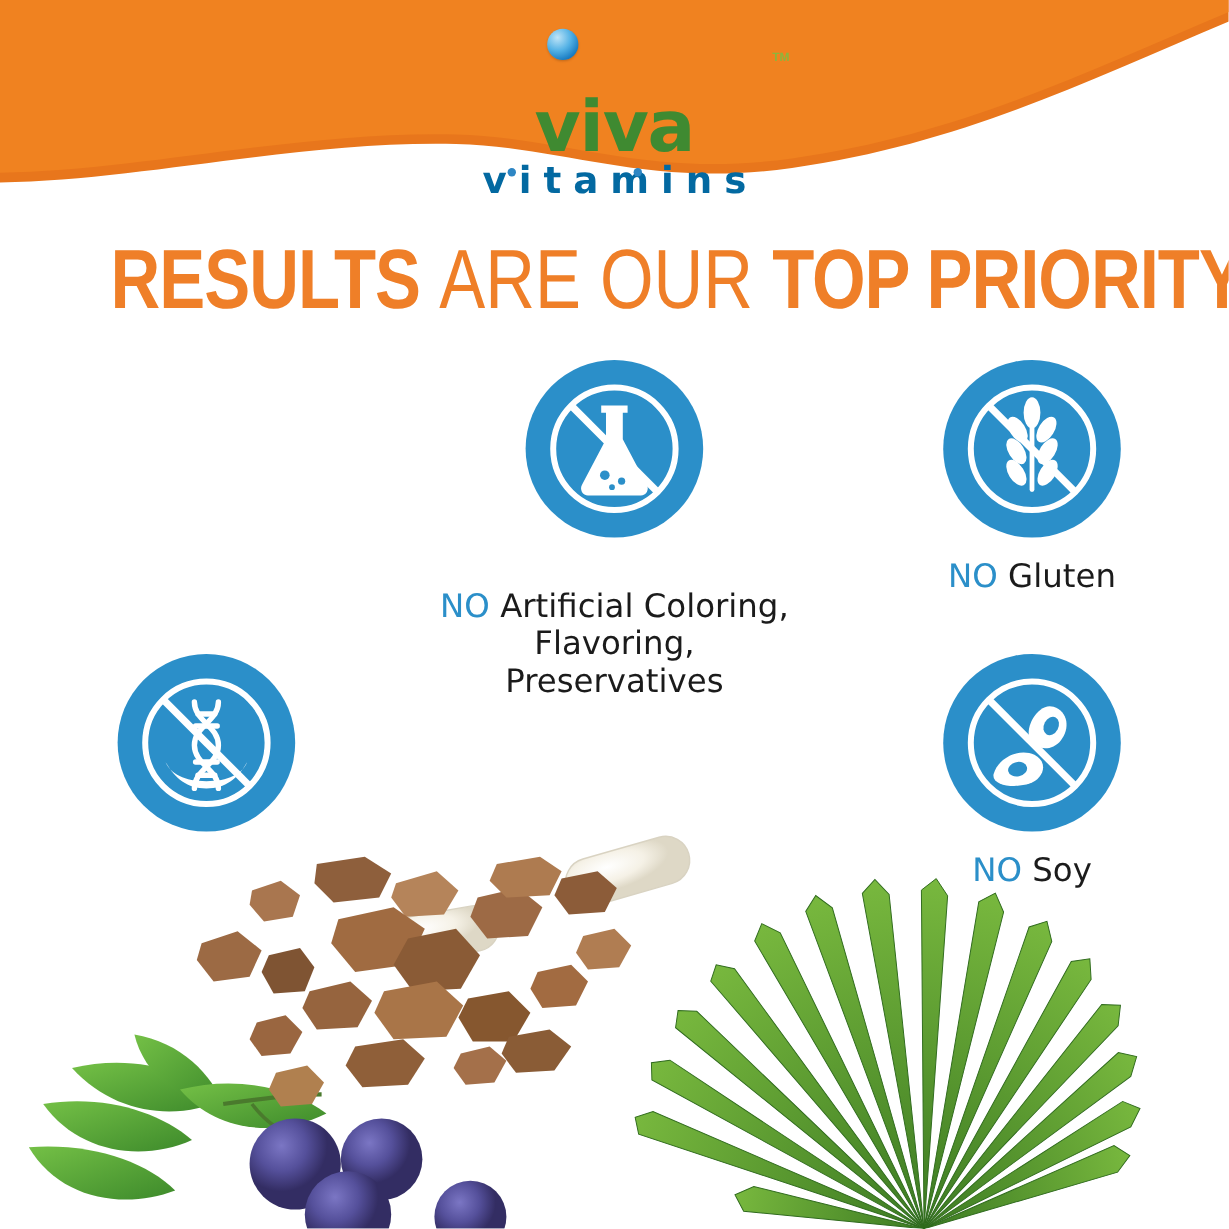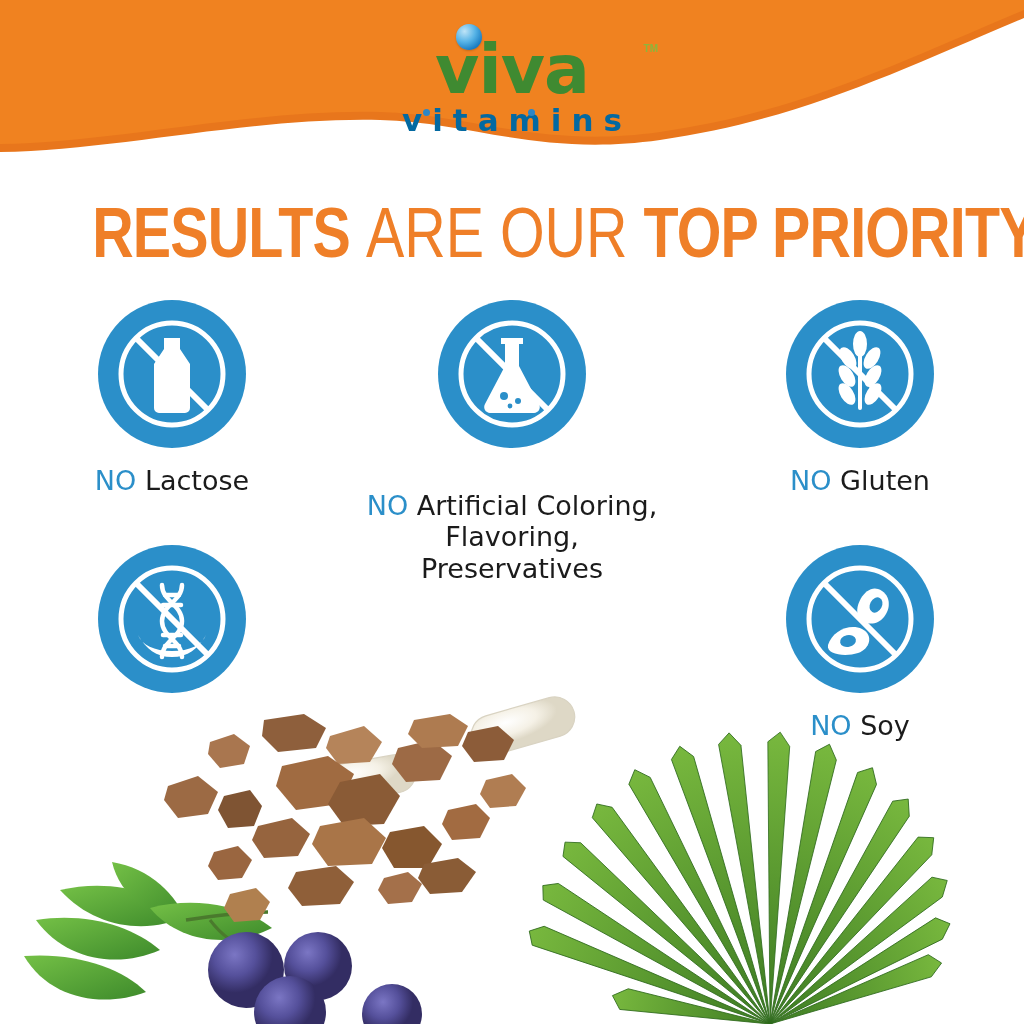--- a/index.html
+++ b/index.html
@@ -14,22 +14,22 @@
   
   .wave-wrap{position:absolute;top:0;left:0;width:1024px;height:180px;z-index:5;}
   .wave-wrap svg{display:block;}
 
   
   .logo{position:absolute;top:38px;left:0;width:1024px;text-align:center;z-index:8;
         line-height:1;}
   .logo-word{position:relative;display:inline-block;}
   .logo-viva{
     font-family:"DejaVu Sans","Liberation Sans",sans-serif;
-    font-size:68px;font-weight:bold;color:#3f8a31;letter-spacing:-1px;
-    display:inline-block;line-height:0.95;
+    font-size:59px;font-weight:bold;color:#3f8a31;letter-spacing:-1px;
+    display:inline-block;line-height:0.95;margin-top:40px;
   }
   .logo-dot{
     position:absolute;width:26px;height:26px;border-radius:50%;
     left:64px;top:-14px;
     background:radial-gradient(circle at 33% 28%, #bfe4f7 0%, #56b3e6 42%, #1478c0 78%, #0d5f9e 100%);
     box-shadow:0 1px 2px rgba(0,0,0,0.18);
   }
   .logo-tm{
     position:absolute;right:-26px;top:6px;
     font-size:10px;color:#8cb63c;font-weight:bold;letter-spacing:0;
@@ -100,32 +100,20 @@
       <span class="logo-viva">viva</span>
       <span class="logo-tm">TM</span>
       <span class="logo-sub">vitamins<span class="sub-dot" style="left: 31px; top: 4px;"></span><span class="sub-dot" style="left: 136px; top: 4px;"></span></span>
     </span>
   </div>
 
   <div class="headline">
     <span class="hl-strong">RESULTS</span><span>&nbsp;</span><span class="hl-light">ARE OUR</span><span>&nbsp;</span><span class="hl-strong">TOP PRIORITY</span>
   </div>
 
-  <div class="badge" id="badge-lactose">
-    <div class="circle">
-      <svg width="148" height="148" viewBox="0 0 148 148" xmlns="http://www.w3.org/2000/svg">
-        <g fill="none" stroke="#ffffff" stroke-width="5">
-          <circle cx="74" cy="74" r="51"></circle>
-        </g>
-        <path d="M66,38 h16 v11 l10,15 v44 a5,5 0 0 1 -5,5 h-26 a5,5 0 0 1 -5,-5 v-44 l10,-15 z" fill="#ffffff"></path>
-        <line x1="38" y1="38" x2="110" y2="110" stroke="#ffffff" stroke-width="6"></line>
-      </svg>
-    </div>
-    <div class="label"><span class="no">NO</span> <span>Lactose</span></div>
-  </div>
 
   <div class="badge" id="badge-artificial">
     <div class="circle">
       <svg width="148" height="148" viewBox="0 0 148 148" xmlns="http://www.w3.org/2000/svg">
         <g fill="none" stroke="#ffffff" stroke-width="5">
           <circle cx="74" cy="74" r="51"></circle>
         </g>
         <path d="M63,38 h22 v6 h-4 v22 l20,38 a6,6 0 0 1 -5,9 h-44 a6,6 0 0 1 -5,-9 l20,-38 v-22 h-4 z" fill="#ffffff"></path>
         <circle cx="66" cy="96" r="4" fill="#2b8fc9"></circle>
         <circle cx="80" cy="101" r="3" fill="#2b8fc9"></circle>

